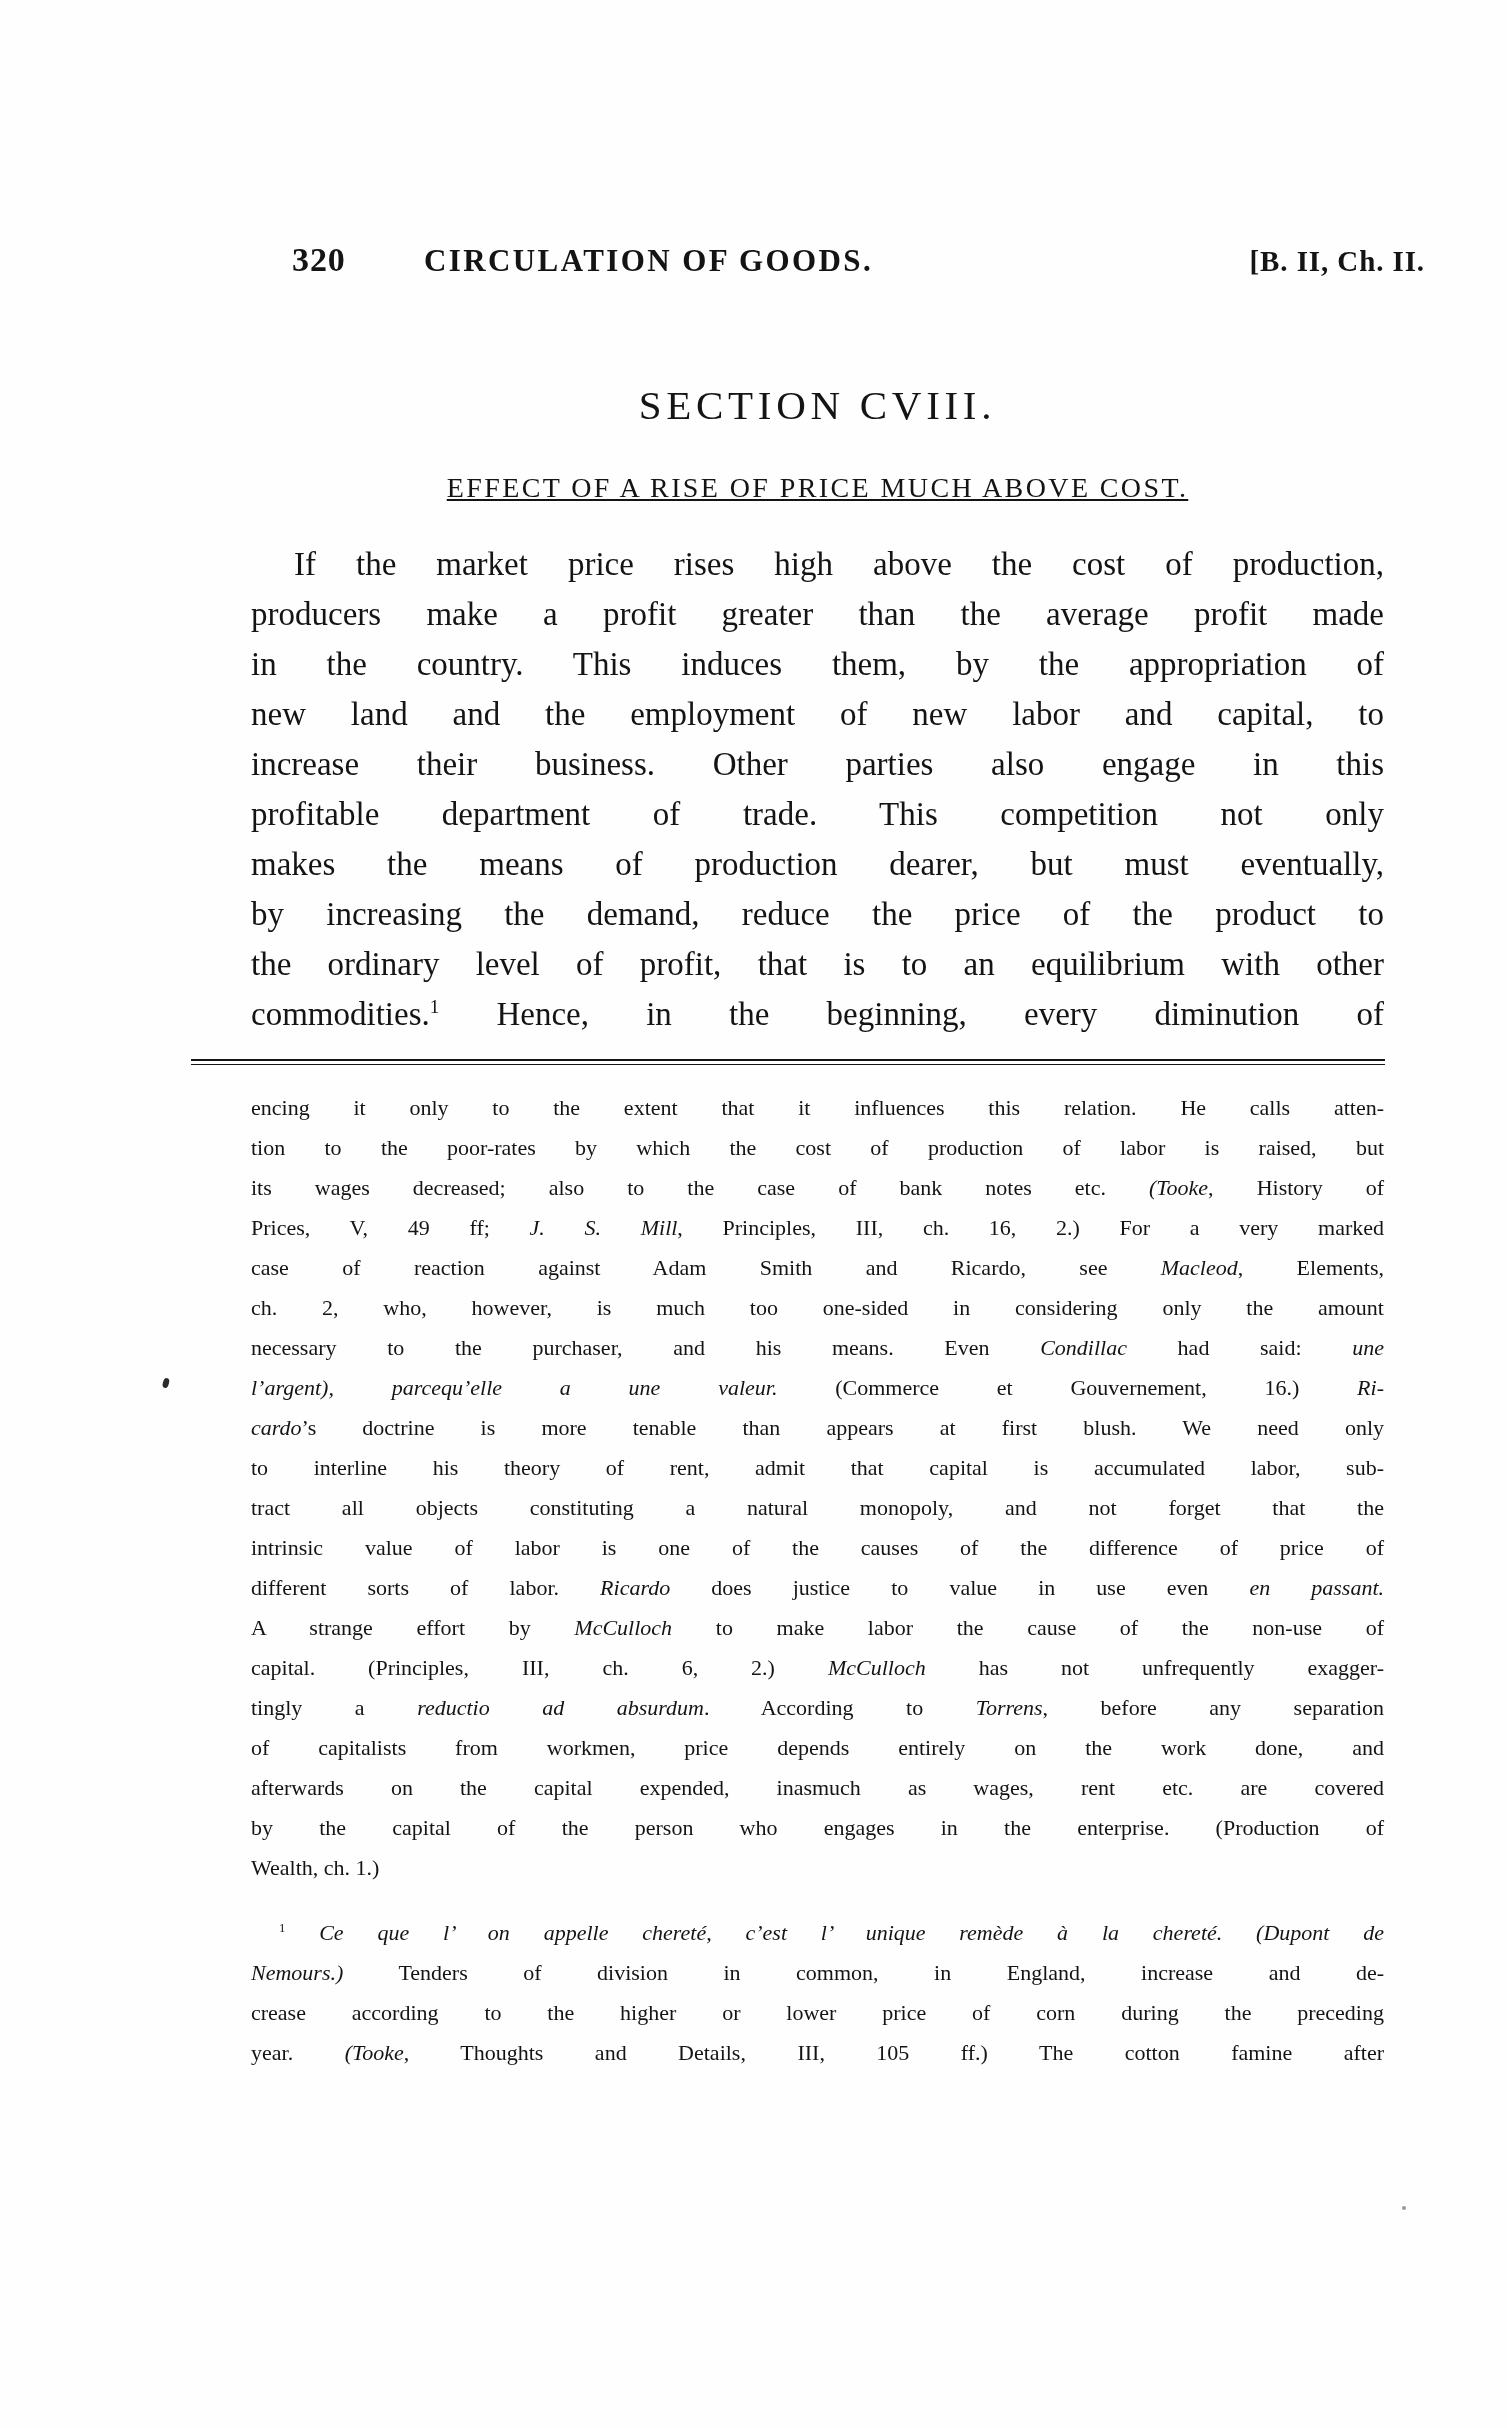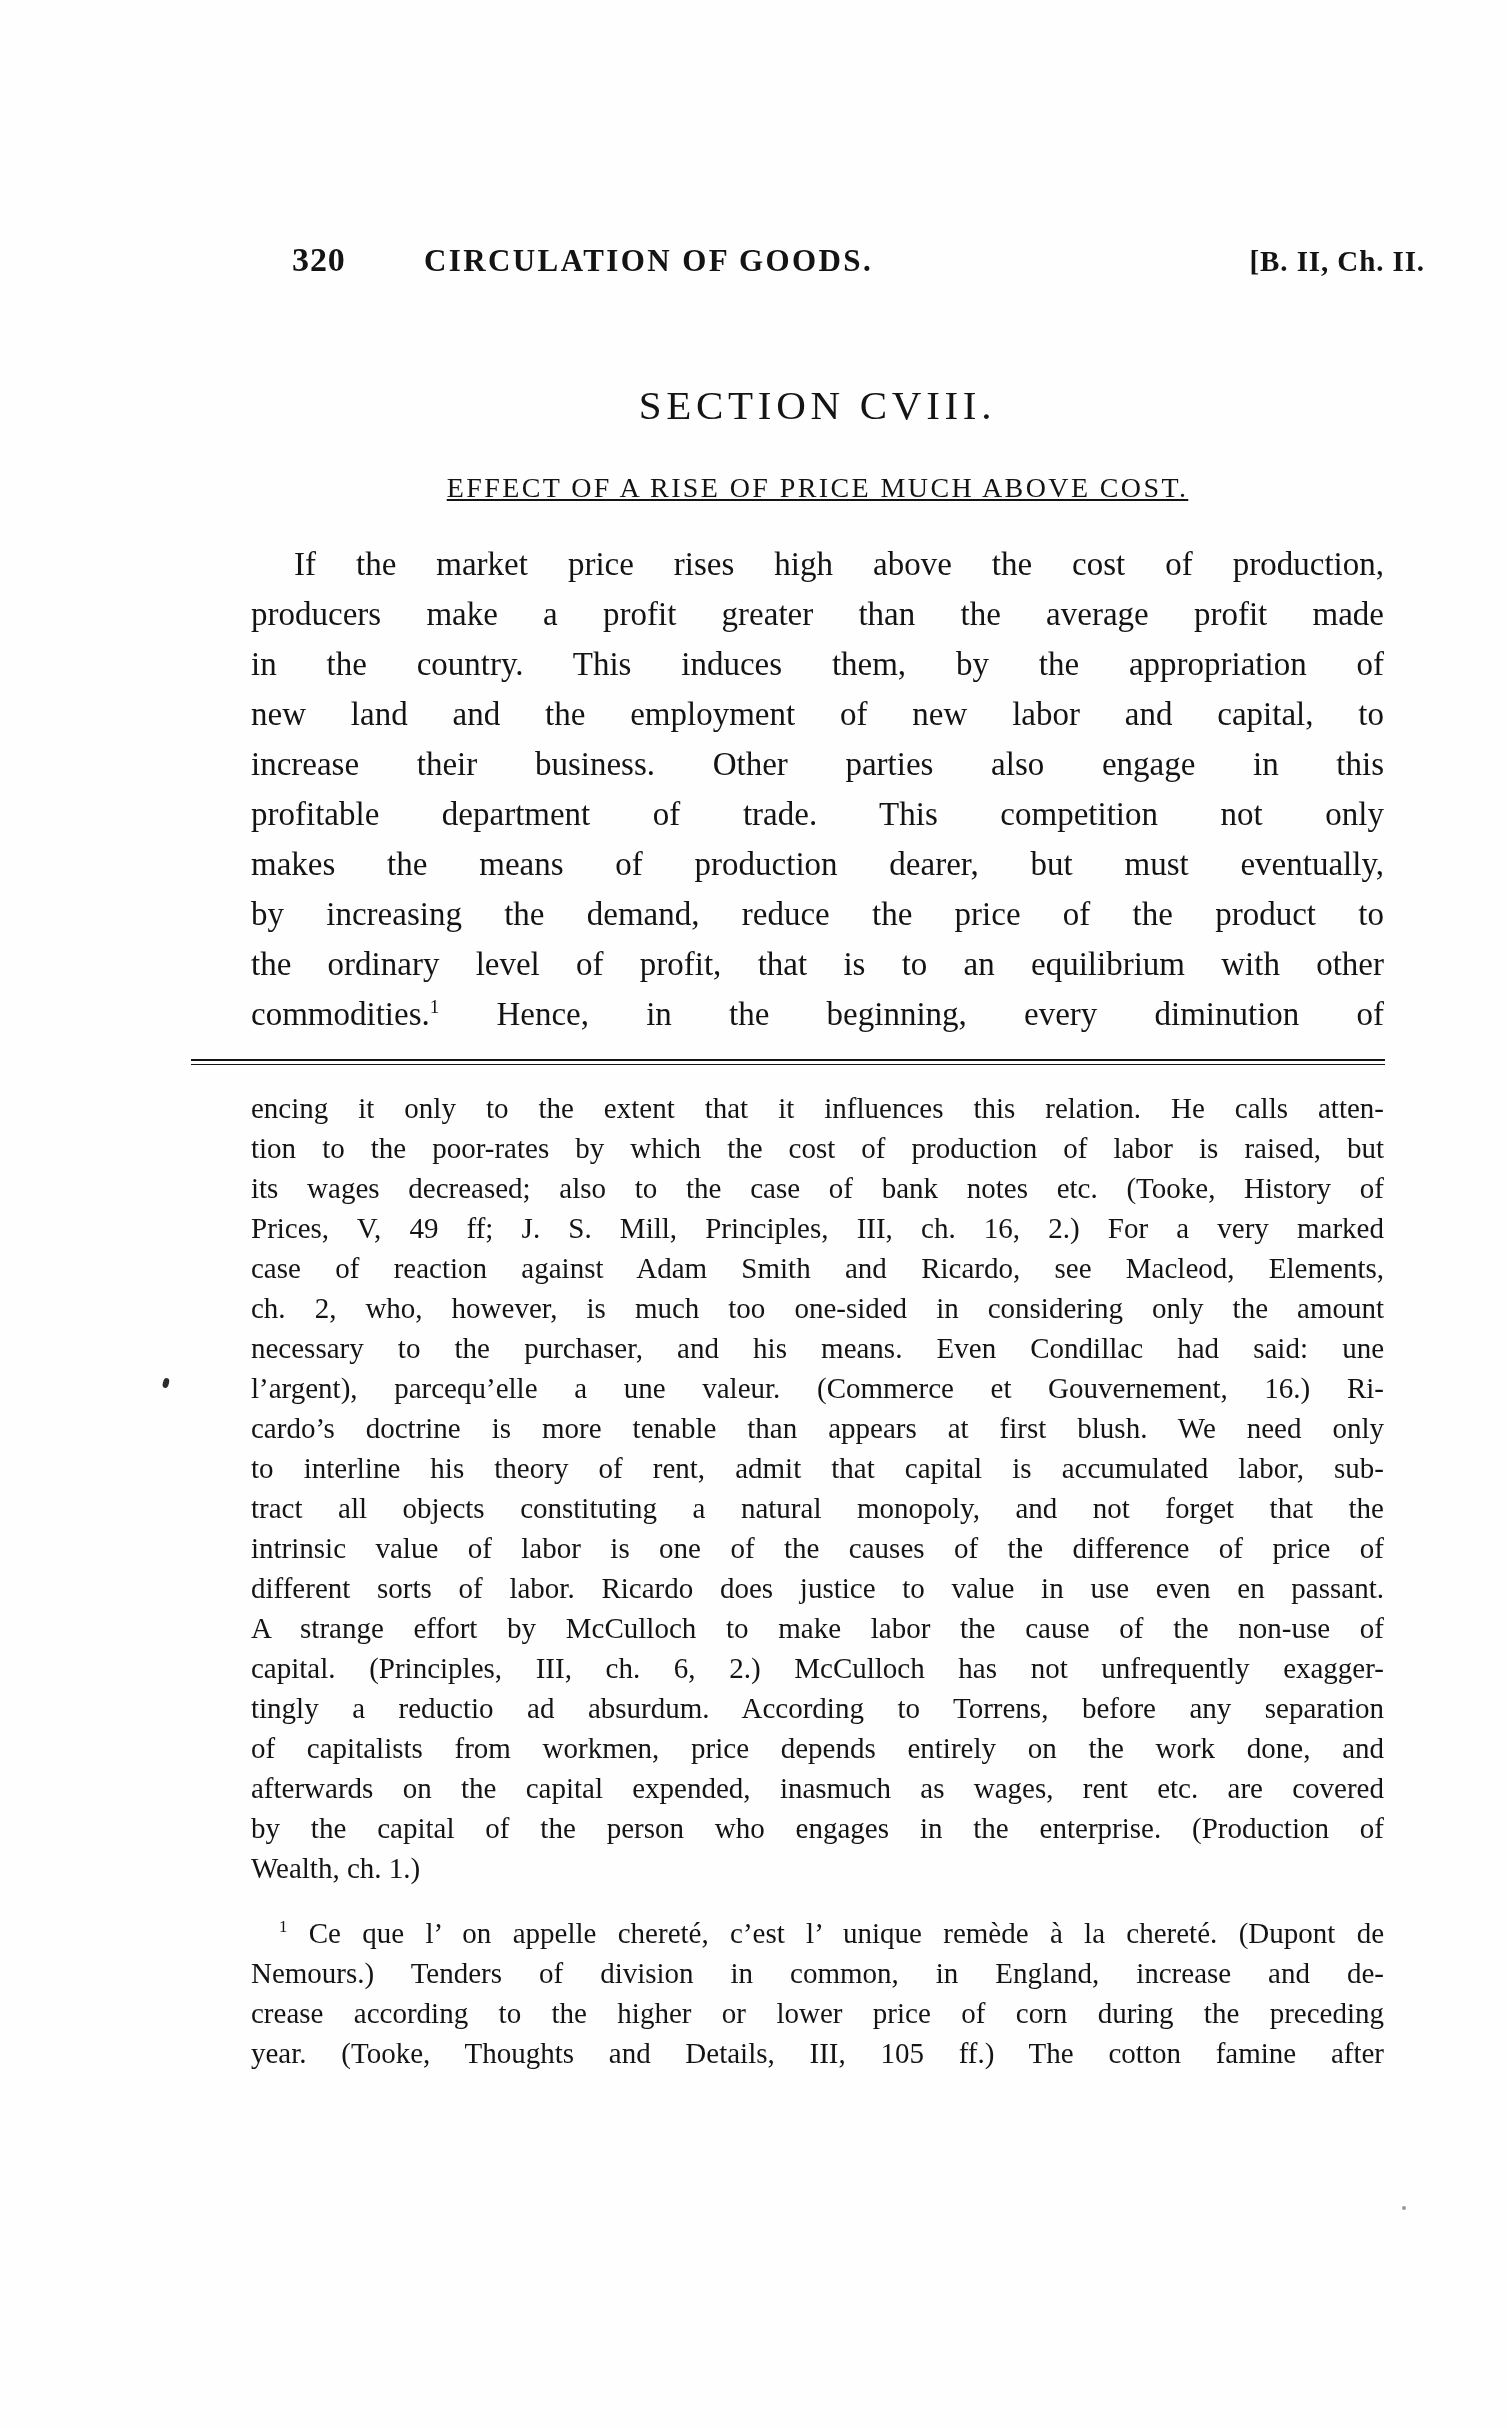--- a/index.html
+++ b/index.html
@@ -92,33 +92,33 @@
     box-sizing: border-box;
   }
   
   .fnblock {
     position: absolute;
     left: 251px;
     width: 1133px;
     top: 1088px;
   }
   .fnblock .tline {
-    font-size: 29px;
+    font-size: 22px;
     line-height: 40px;
     height: 40px;
   }
   .fnblock .ind { text-indent: 28px; }
   .fn2 { margin-top: 25px; }
   
   .tline {
     text-align: justify;
     text-align-last: justify;
   }
   .tline.last { text-align-last: left; }
-  .it { }
+  .it { font-style: italic; }
   sup {
     font-size: 0.58em;
     vertical-align: super;
     line-height: 0;
   }
   
   .dot-artifact {
     position: absolute;
     left: 163px;
     top: 1378px;

